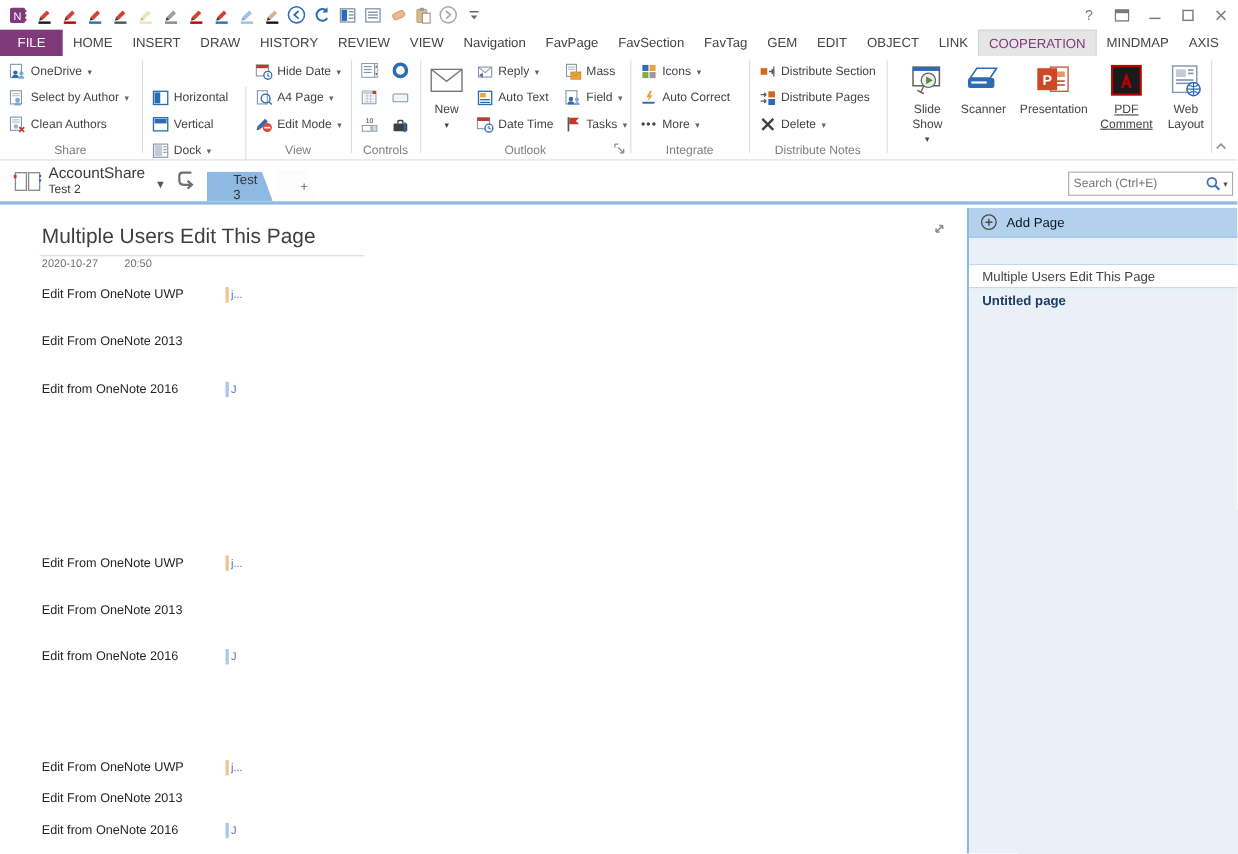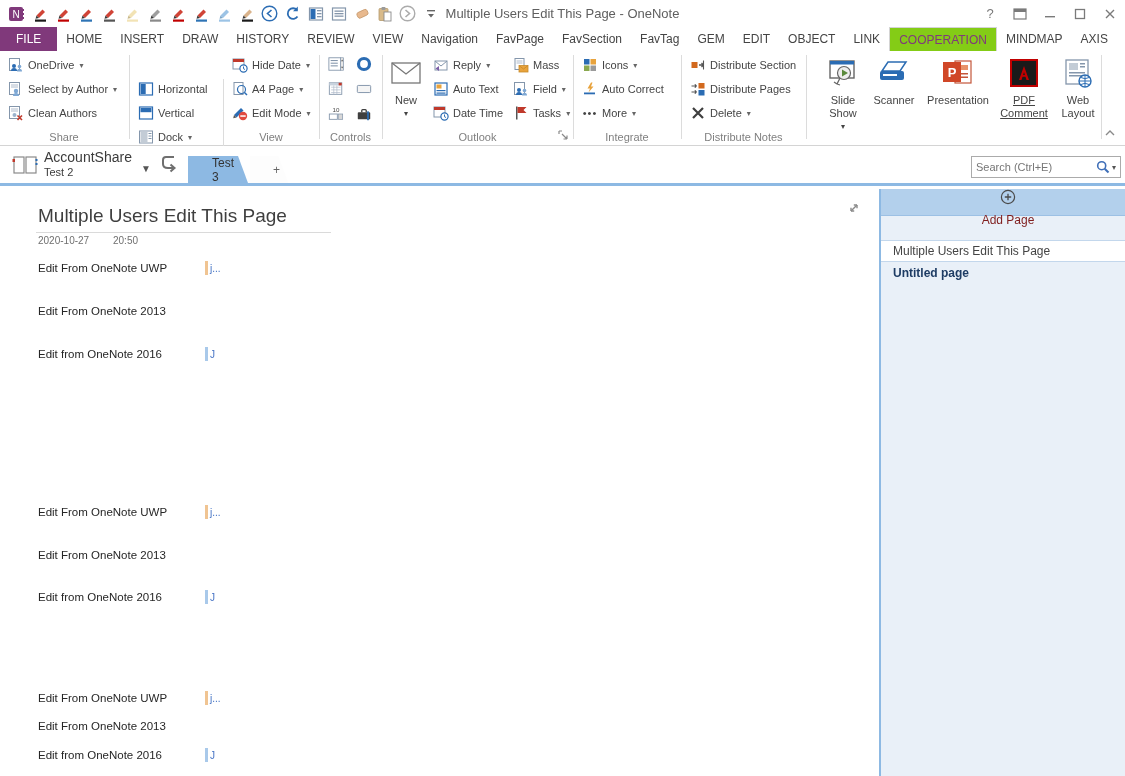--- a/index.html
+++ b/index.html
@@ -16,21 +16,21 @@
   .win-title { position:absolute; left:0; right:0; text-align:center; font-size:13px; color:#5f5f5f; pointer-events:none; }
   .win-ctrls { position:absolute; right:0; top:0; height:27px; display:flex; align-items:center; }
   .win-btn { width:30px; height:27px; display:flex; align-items:center; justify-content:center;
     color:#7a7a7a; font-size:13px; }
 
   
   .tabrow { position:absolute; top:27px; left:0; width:1125px; height:24px; background:#fff;
     display:flex; align-items:stretch; font-size:12px; color:#444; }
   .rtab { display:flex; align-items:center; padding:0 9px; cursor:default; }
   .rtab.file { background:#80397B; color:#fff; padding:0 16px; }
-  .rtab.active { background:#84cc16; color:#80397B; border:1px solid #d4d4d4; border-bottom:none; }
+  .rtab.active { background:#e5e5e5; color:#80397B; border:1px solid #d4d4d4; border-bottom:none; }
 
   
   .ribbon { position:absolute; top:51px; left:0; width:1125px; height:95px; background:#fff;
     border-bottom:1px solid #d4d4d4; display:flex; }
   .rgroup { position:relative; height:94px; flex:0 0 auto; }
   .rgroup .sep { position:absolute; right:0; top:4px; bottom:6px; width:1px; background:#dcdcdc; }
   .glabel { position:absolute; bottom:2px; left:0; right:2px; text-align:center;
     font-size:11px; color:#7f7f7f; }
   .rows { position:absolute; top:3px; left:6px; display:flex; flex-direction:column; gap:2px; }
   .rbtn { height:22px; display:flex; align-items:center; gap:4px; font-size:11px; color:#444;
@@ -80,35 +80,34 @@
   .expand-ic { position:absolute; right:18px; top:12px; }
   .line { position:absolute; left:38px; font-size:11.5px; color:#262626; white-space:nowrap; }
   .atag { position:absolute; left:205px; display:flex; align-items:center; height:14px; }
   .atag .bar { width:3px; height:14px; margin-right:2px; }
   .atag .tx { font-size:10px; color:#4472c4; }
 
   
   .side-divider { position:absolute; top:189px; left:879px; width:2px; bottom:0; background:#8db9e3; }
   .sidebar { position:absolute; top:189px; left:881px; width:244px; bottom:0; background:#e9f0f8; }
   .side-head { height:27px; background:#b3d0ec; border-bottom:1px solid #9cc0e4;
-    display:flex; align-items:center; gap:8px; padding-left:10px; font-size:12px; color:#7f1d1d;flex-direction:column; }
+    display:flex; align-items:center; gap:8px; padding-left:10px; font-size:12px; color:#0f172a; }
   .page-list { margin-top:24px; display:flex; flex-direction:column; }
   .pl-item { height:22px; display:flex; align-items:center; padding-left:12px; font-size:12px;
     color:#1e3c64; font-weight:bold; cursor:default; white-space:nowrap; overflow:hidden; }
   .pl-item.selected { background:#fff; border-top:1px solid #c3d7ec; border-bottom:1px solid #c3d7ec;
     color:#444; font-weight:normal; }
   svg { display:block; }
 </style>
 </head>
 <body>
 
 <div class="app">
 
   <div class="titlebar">
-    <div class="win-title nowrap">Multiple Users Edit This Page - OneNote</div>
     <div class="qat">
       <span class="ic">
         <svg width="16" height="16" viewBox="0 0 16 16">
             <rect x="0" y="1" width="14" height="14" rx="2" fill="#80397B"></rect>
             <text x="7" y="12" font-size="10" fill="#fff" text-anchor="middle" font-family="Liberation Sans">N</text>
             <rect x="12" y="3" width="3" height="2" fill="#80397B"></rect>
             <rect x="12" y="7" width="3" height="2" fill="#80397B"></rect>
             <rect x="12" y="11" width="3" height="2" fill="#80397B"></rect>
           </svg>
       </span>

